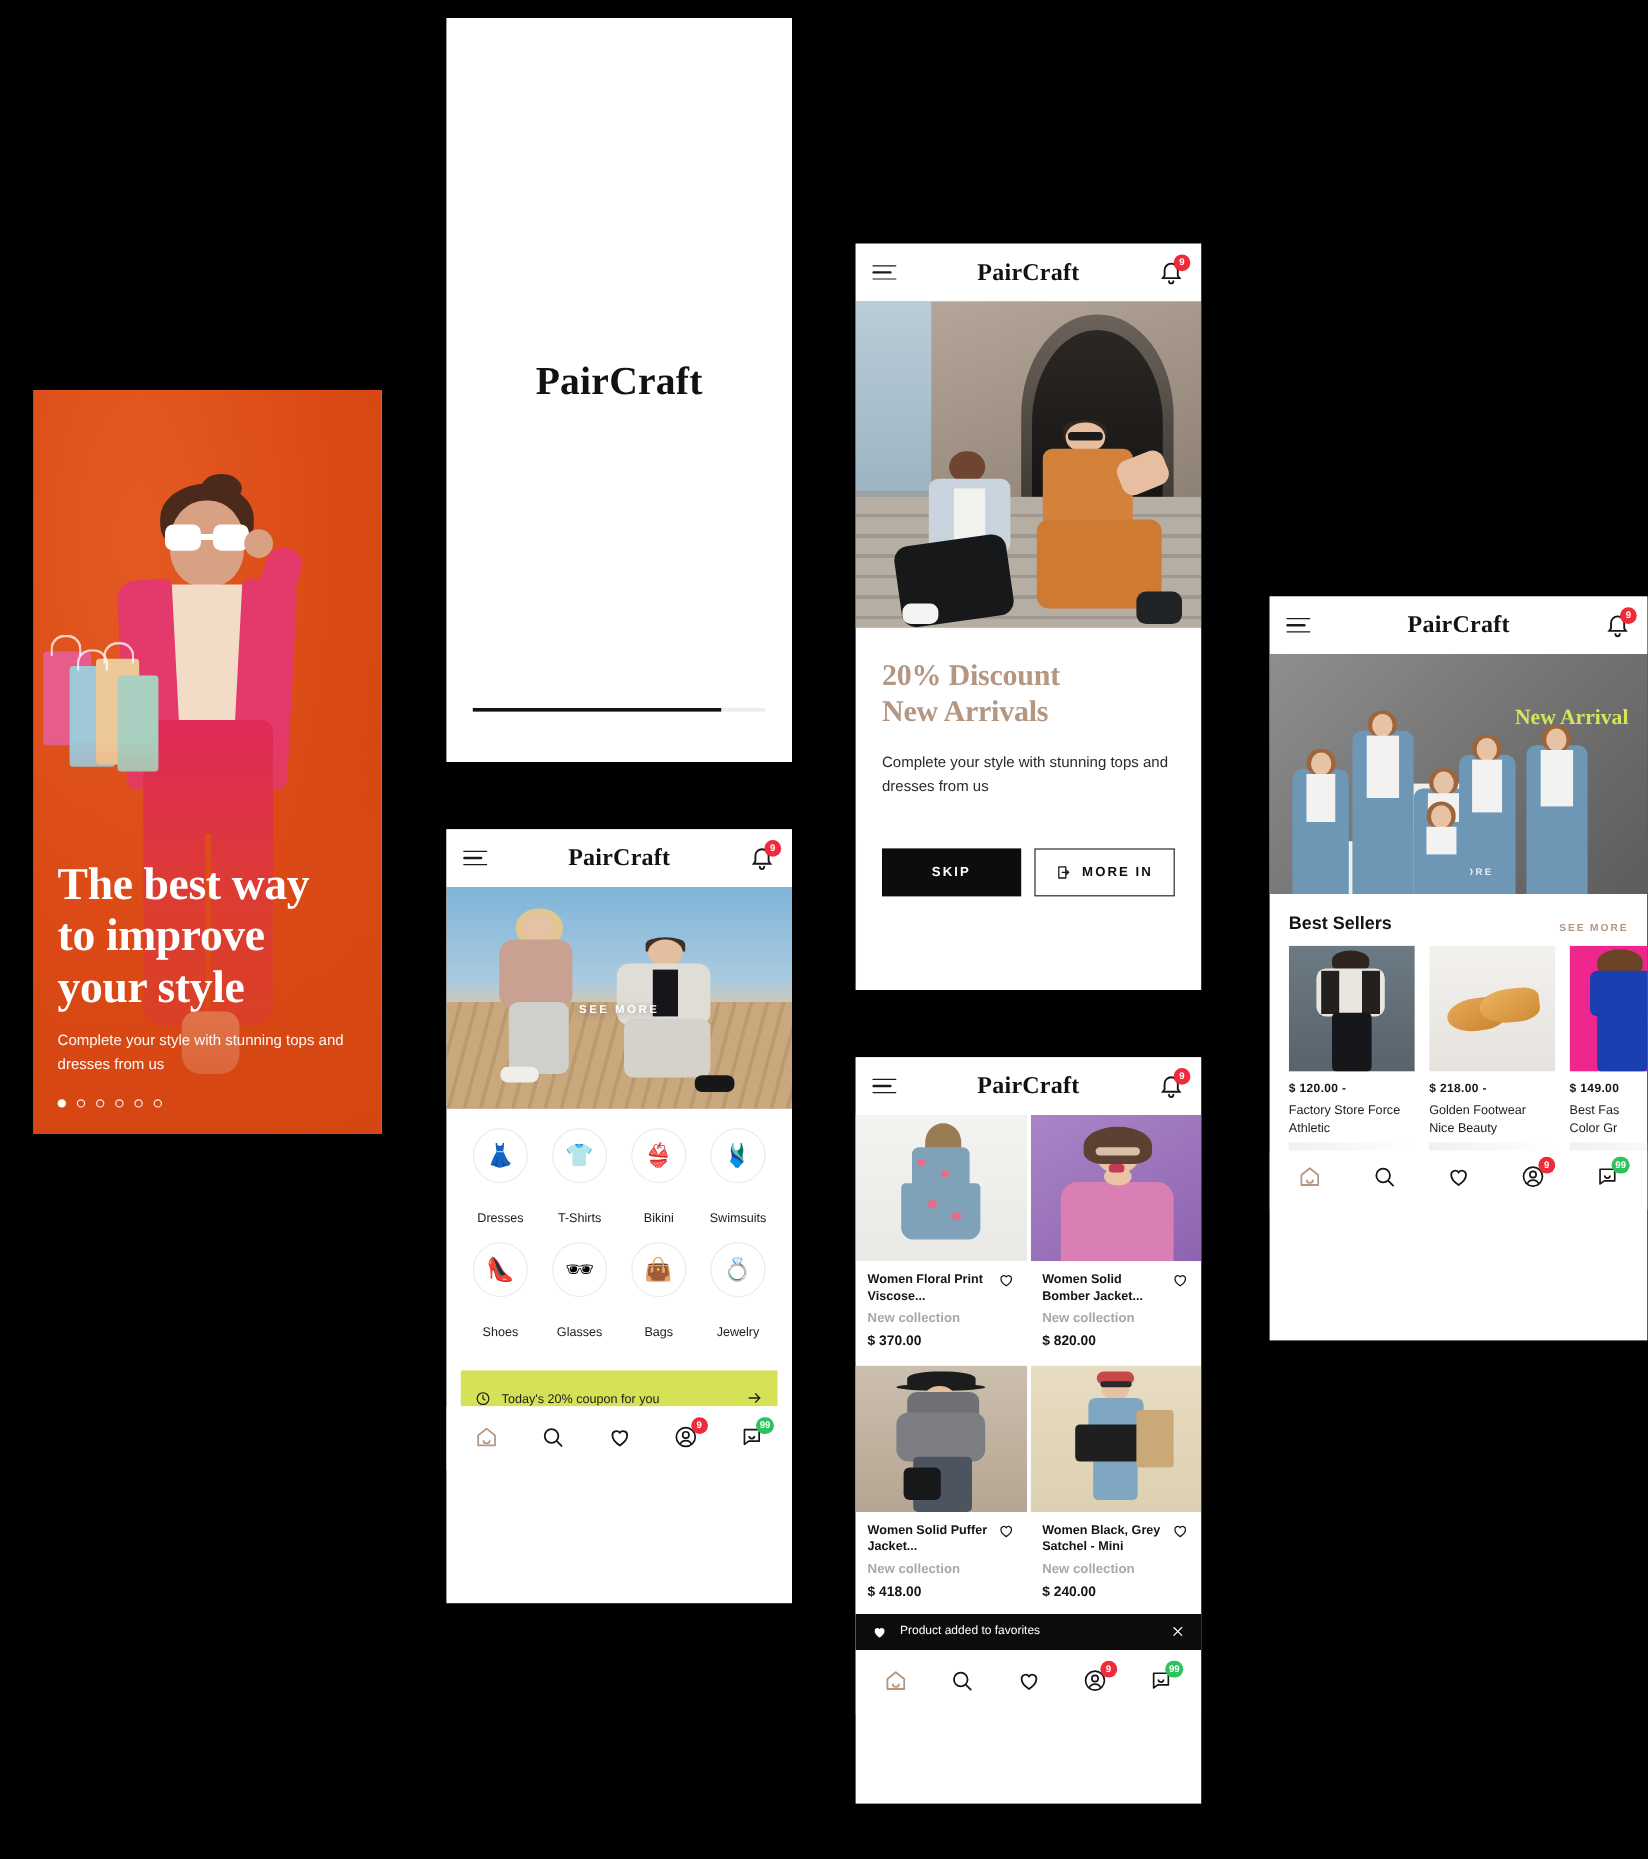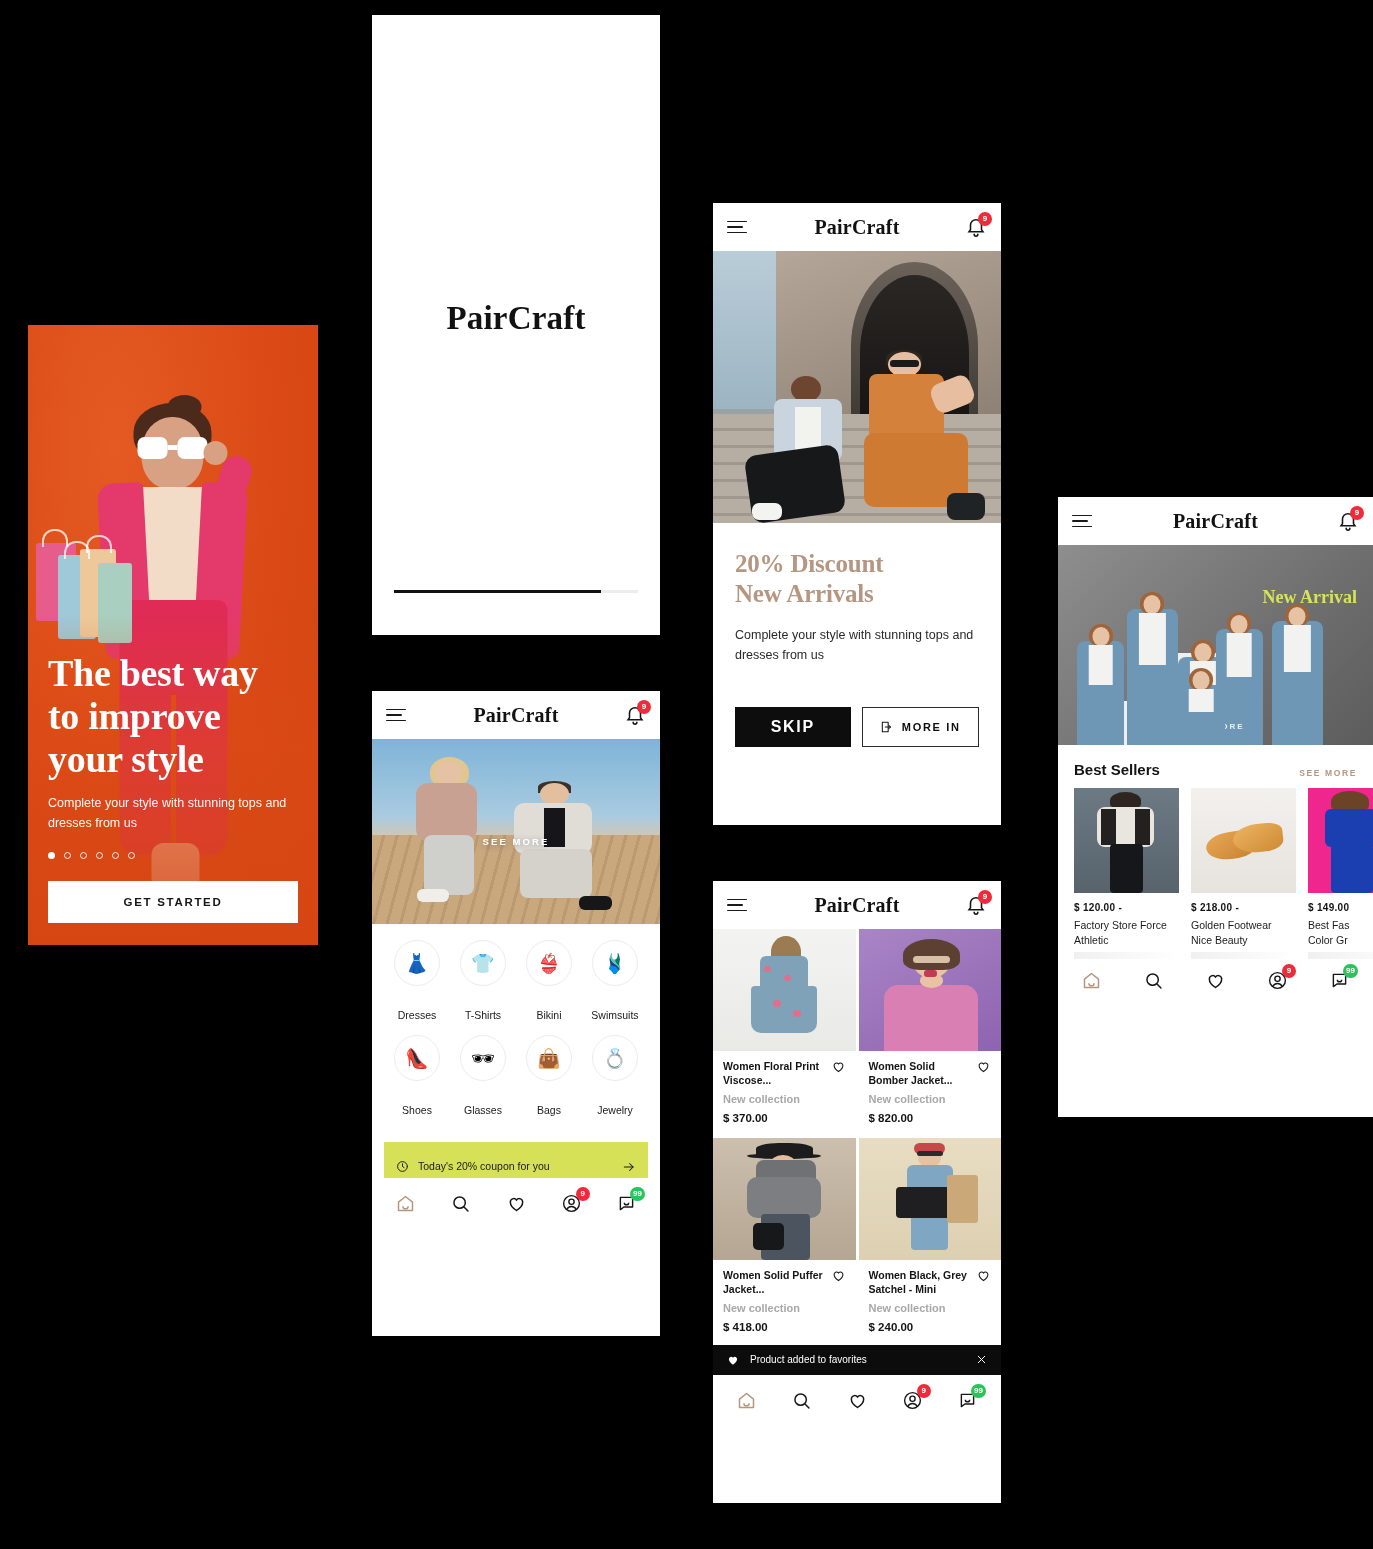--- a/index.html
+++ b/index.html
@@ -114,21 +114,21 @@
   .dis-p2 .sun { position:absolute; left:27%; top:5%; width:24%; height:4%; background:#1b1b1b; border-radius:3px; }
   .dis-p2 .top { position:absolute; left:10%; top:13%; width:62%; height:40%; background:#D4823B; border-radius:8px; }
   .dis-p2 .arm { position:absolute; left:62%; top:16%; width:34%; height:18%; background:#E7BE9F; border-radius:10px; transform:rotate(-22deg); }
   .dis-p2 .leg { position:absolute; left:6%; top:48%; width:86%; height:44%; background:#CE7A33; border-radius:10px; }
   .dis-p2 .boot { position:absolute; right:-6%; bottom:0; width:32%; height:16%; background:#1f2326; border-radius:8px; }
   .dis-body { padding:26px 22px 0; }
   .dis-title { font-family:"Liberation Serif", serif; font-weight:700; color:#B59681;
                font-size:25px; line-height:1.2; letter-spacing:-.2px; }
   .dis-sub { margin-top:16px; color:#2a2a2a; font-size:12.5px; line-height:1.6; }
   .dis-btns { display:flex; gap:11px; margin-top:42px; }
-  .btn-skip { flex:1; height:40px; background:#0d0d0d; color:#fff; font-size:16px;
+  .btn-skip { flex:1; height:40px; background:#0d0d0d; color:#fff; font-size:11px;
               font-weight:700; letter-spacing:1.7px; display:flex; align-items:center; justify-content:center; cursor:pointer; }
   .btn-signin { flex:1; height:40px; background:#fff; color:#0d0d0d; border:1px solid #2b2b2b;
                 font-size:11px; font-weight:700; letter-spacing:1.7px;
                 display:flex; align-items:center; justify-content:center; gap:8px; cursor:pointer; }
 
   
   #screen-home { left:372px; top:691px; width:288px; height:645px; }
   .hm-hero { position:relative; height:185px; overflow:hidden; }
   .hm-sky { position:absolute; inset:0; background:linear-gradient(#7FB4D8 0%,#A9CBE0 42%,#D8C6AC 55%,#C6A988 100%); }
   .hm-deck { position:absolute; left:0; right:0; bottom:0; height:48%;
@@ -150,22 +150,22 @@
   .hm-hero-title { font-family:"Liberation Serif", serif; color:#fff; font-size:32px; font-weight:700;
                    text-shadow:0 2px 10px rgba(0,0,0,.32); }
   .hm-seemore { margin-top:8px; color:#fff; font-size:9.5px; font-weight:700; letter-spacing:2.1px;
                 text-shadow:0 1px 6px rgba(0,0,0,.35); cursor:pointer; }
   .cats { padding:16px 14px 6px; }
   .cat-row { display:flex; justify-content:space-between; margin-bottom:14px; }
   .cat { width:62px; text-align:center; cursor:pointer; }
   .cat-ic { width:46px; height:46px; margin:0 auto; border-radius:50%; border:1px solid #ECECEC;
             display:flex; align-items:center; justify-content:center; font-size:19px; background:#fff; }
   .cat-lb { margin-top:23px; font-size:10.5px; color:#202020; }
-  .coupon { margin:6px 12px 0; height:16px; background:#D7E157; display:flex; align-items:flex-start;
-            padding:18px 12px; gap:9px; cursor:pointer; }
+  .coupon { margin:6px 12px 0; height:30px; background:#D7E157; display:flex; align-items:flex-end;
+            padding:0 12px; gap:9px; cursor:pointer; }
   .coupon-txt { flex:1; font-size:10.5px; color:#1b1b1b; }
   .tabbar { display:flex; align-items:center; justify-content:space-between; padding:14px 22px 16px; background:#fff; }
   .tab-ic { position:relative; width:23px; height:23px; display:flex; align-items:center; justify-content:center; cursor:pointer; }
   .tab-ic .badge { right:-7px; top:-5px; }
 
   
   #screen-catalog { left:713px; top:881px; width:288px; height:622px; }
   .grid { display:grid; grid-template-columns:1fr 1fr; gap:2px 3px; background:#fff; }
   .card { background:#fff; }
   .card-img { position:relative; height:122px; overflow:hidden; }
@@ -256,21 +256,20 @@
       </h1>
       <p class="ob-sub">Complete your style with stunning tops and dresses from us</p>
       <div class="ob-dots">
         <span class="ob-dot on"></span>
         <span class="ob-dot"></span>
         <span class="ob-dot"></span>
         <span class="ob-dot"></span>
         <span class="ob-dot"></span>
         <span class="ob-dot"></span>
       </div>
-      <div class="ob-cta">GET STARTED</div>
     </div>
   </div>
 
   <div class="phone" id="screen-splash">
     <div class="logo sp-logo">PairCraft</div>
     <div class="sp-bar">
       <div class="sp-bar-fill" id="splash-fill" style="width: 85%;"></div>
     </div>
   </div>
 

